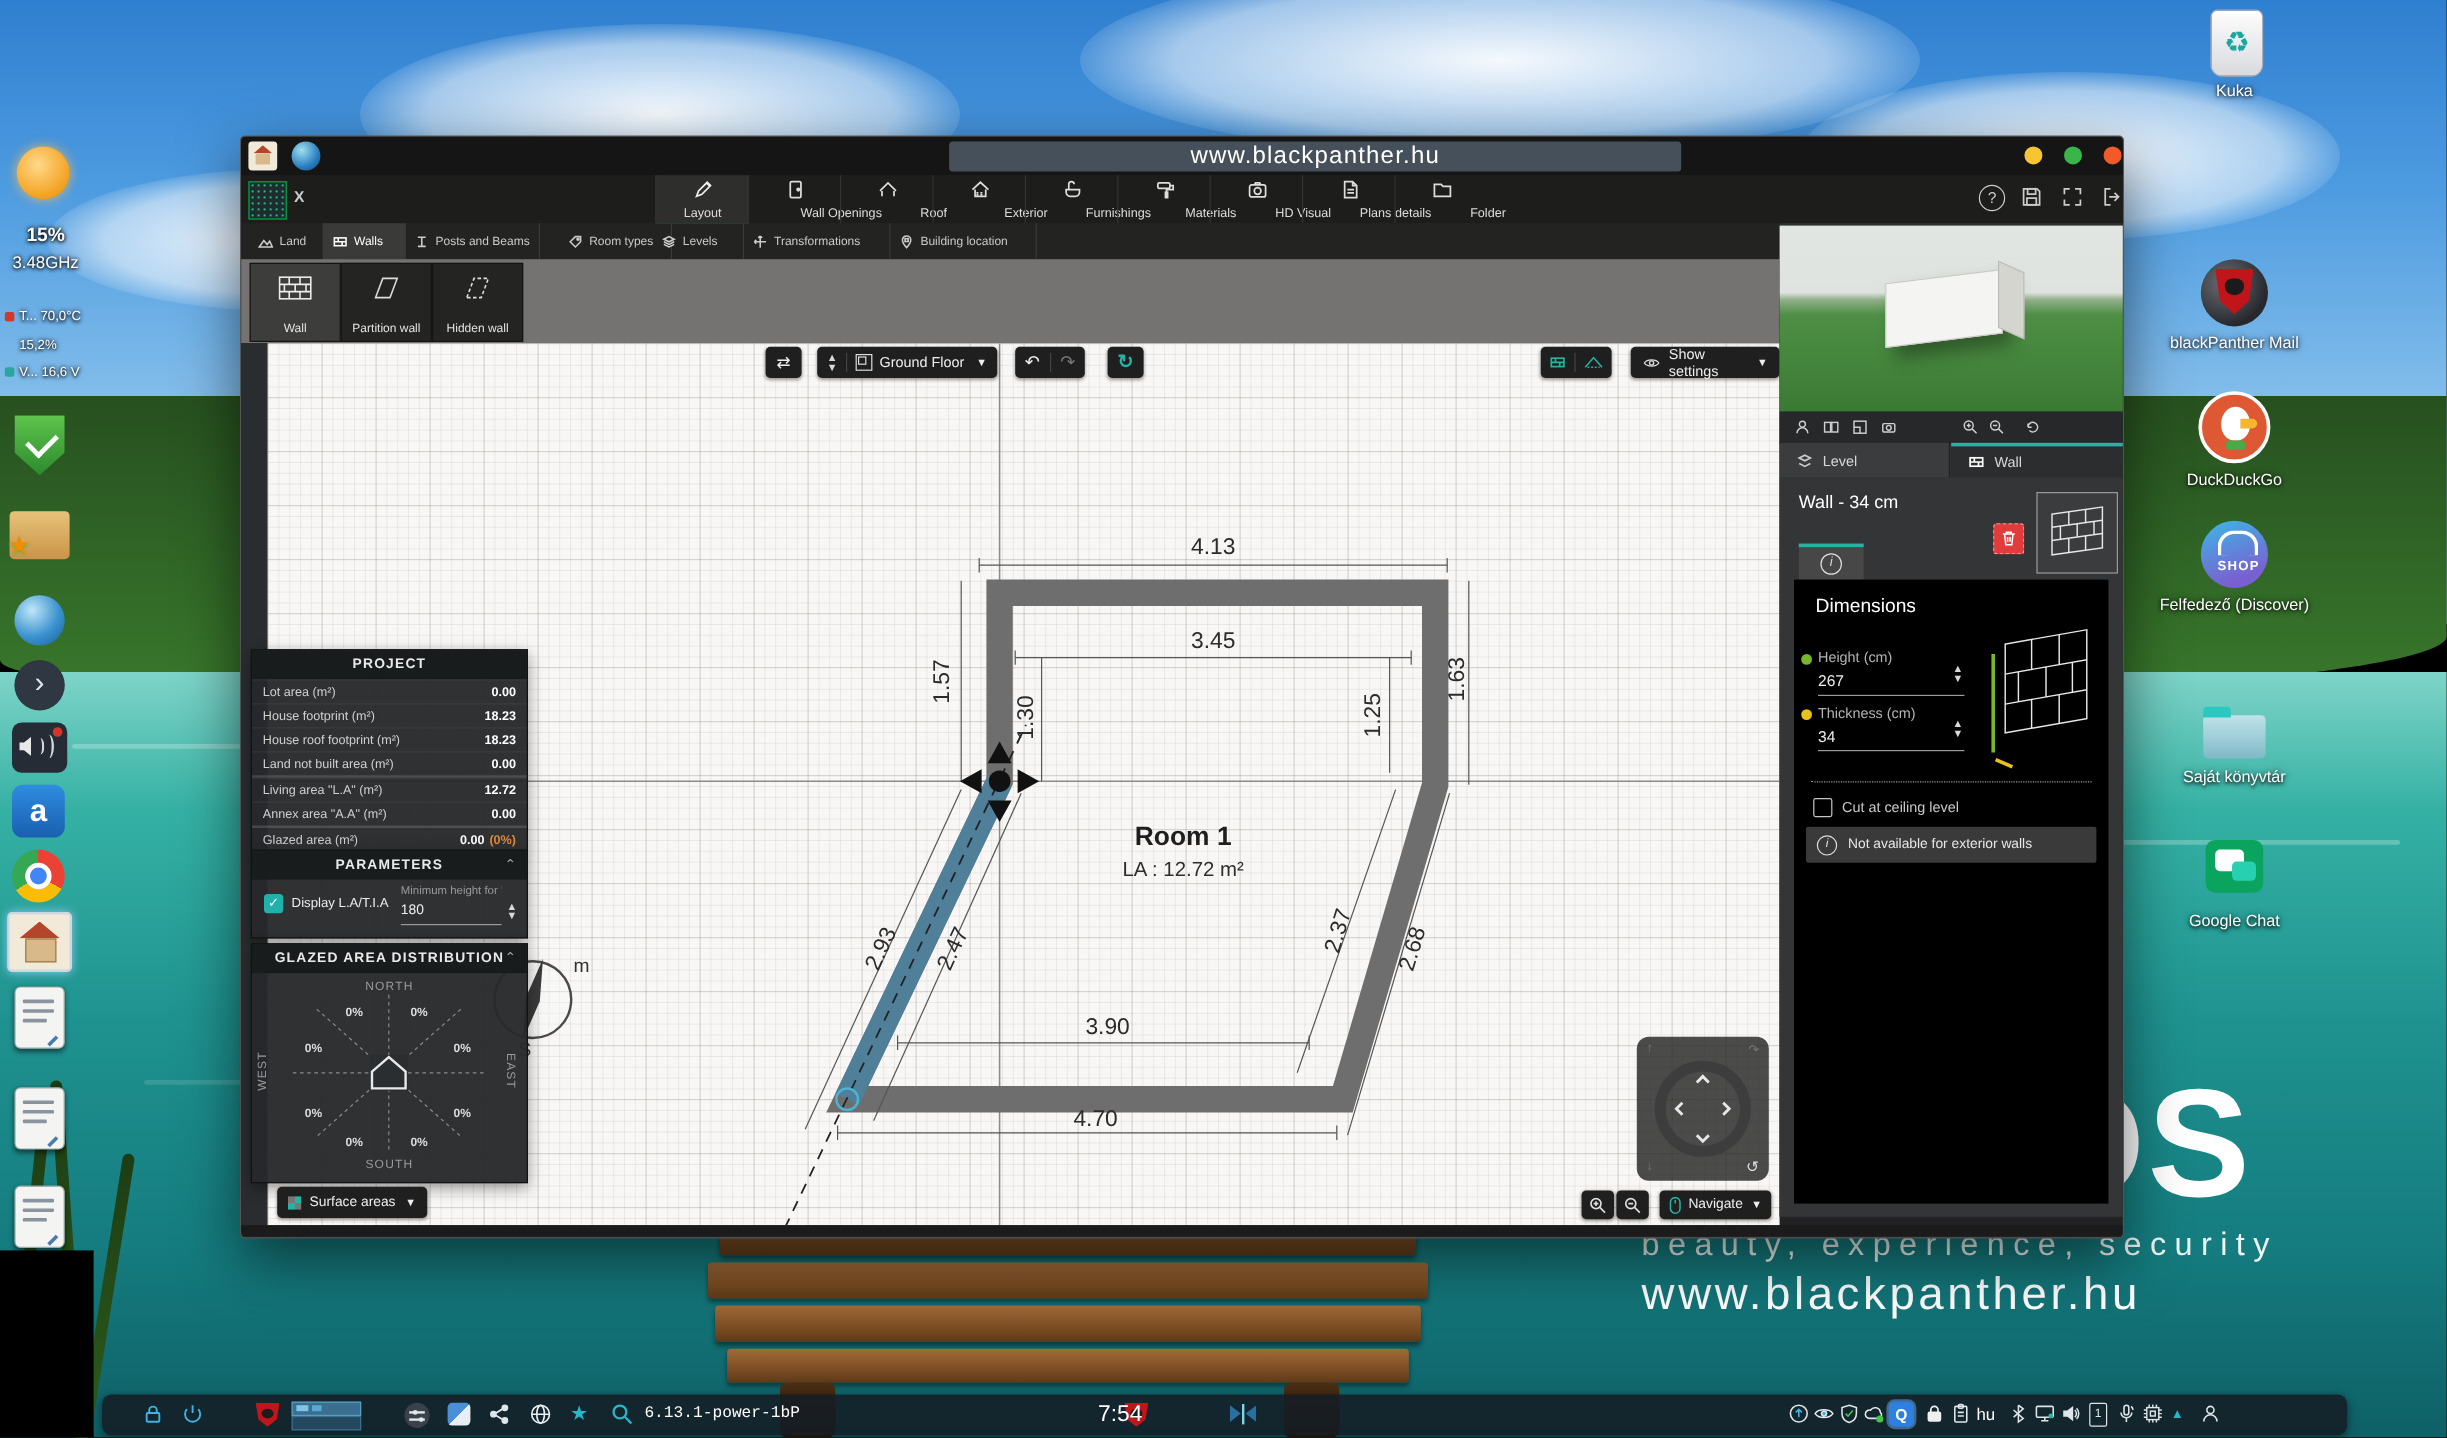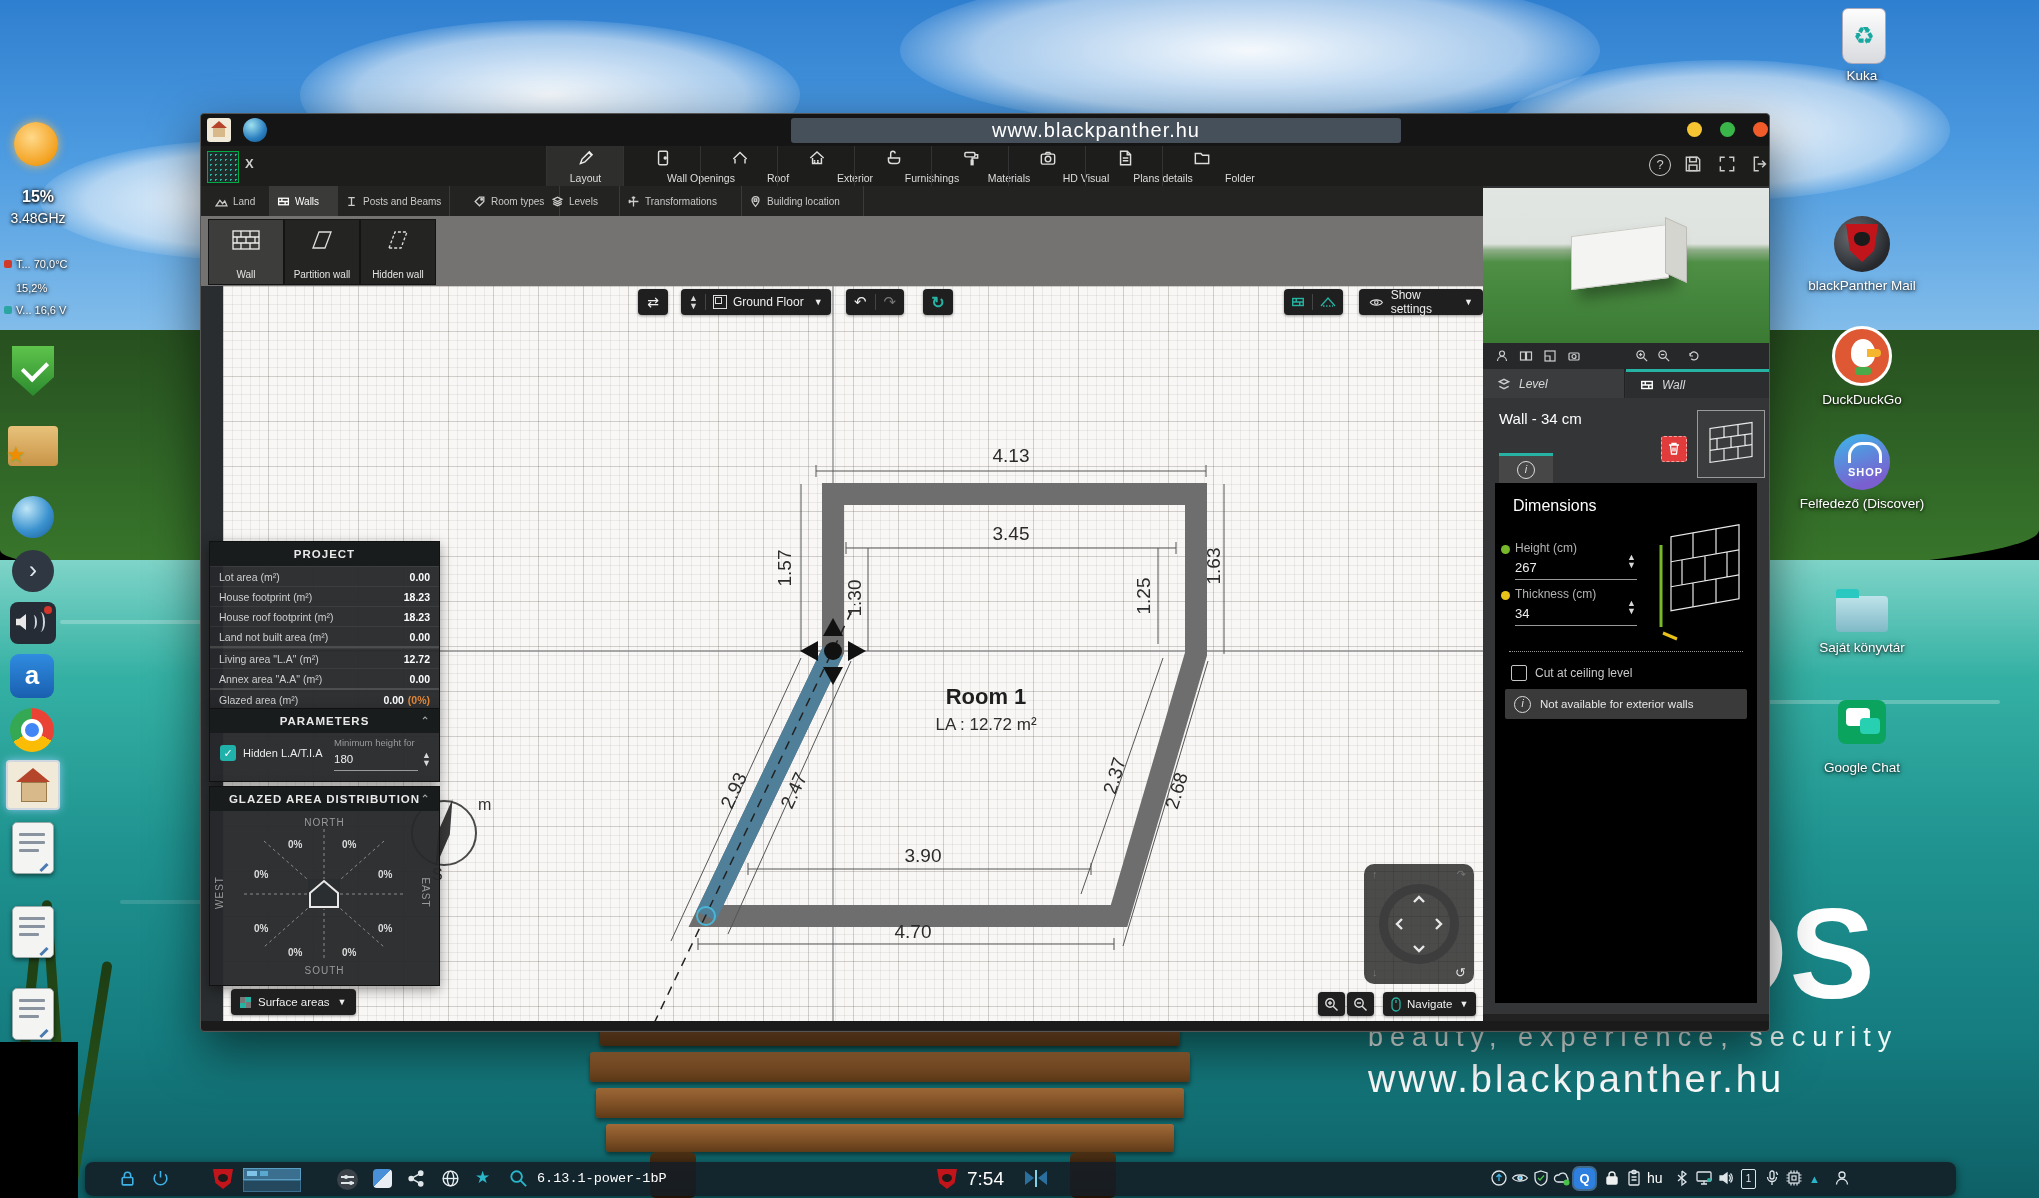--- a/index.html
+++ b/index.html
@@ -56,21 +56,21 @@
   .panel{background:rgba(38,41,43,.96);border:1px solid #111;box-shadow:0 4px 12px rgba(0,0,0,.4);}
   .phead{height:24px;background:#191c1d;color:#e9e9e9;font-size:11.5px;font-weight:bold;letter-spacing:1px;text-align:center;line-height:24px;position:relative;}
   .phead .chev{position:absolute;right:8px;top:0;color:#aaa;font-weight:normal;}
   .prow{height:19px;display:flex;justify-content:space-between;align-items:center;padding:0 9px;border-top:1px solid rgba(255,255,255,.06);}
   .prow .l{color:#cfcfcf;font-size:10.5px;}
   .prow .v{color:#fff;font-size:10.5px;font-weight:bold;}
   .pct{color:#e0883a;margin-left:4px;}
   .glz{color:#dcdcdc;font-size:10px;font-weight:bold;}
   .gdir{color:#9a9a9a;font-size:10px;letter-spacing:1px;}
   .rpanel{left:1282px;top:72px;width:286px;height:828px;background:#2e3032;}
-  .rtab{top:0;height:29px;color:#d8d8d8;font-size:12px;font-style:italic;}
+  .rtab{top:0;height:29px;color:#d8d8d8;font-size:12px;}
   .card{background:#000000;}
   .dimlbl{color:#b3b3b3;font-size:12px;}
   .dimval{color:#ededed;font-size:13px;}
   .uline{height:1px;background:#9a9a9a;}
   .spin{color:#d8d8d8;font-size:9px;line-height:8px;text-align:center;cursor:pointer;}
   .notebox{background:#3a3a3a;border-radius:2px;color:#e6e6e6;font-size:11.5px;}
   .navpad{background:rgba(36,36,36,.82);border-radius:10px;}
   
   .taskbar{left:85px;top:1162px;width:1871px;height:34px;background:rgba(20,29,36,.88);border-radius:8px;box-shadow:0 2px 8px rgba(0,0,0,.5);}
   .ttxt{color:#fff;}
@@ -553,21 +553,21 @@
       <div style="border-top:2px solid rgba(255,255,255,.14);"></div>
       <div class="prow" style="border-top:none;">
           <span class="l">Glazed area (m²)</span>
           <span class="v"><span>0.00</span><span class="pct">(0%)</span></span>
         </div>
     </div>
 
     <div class="abs panel" style="left:8px;top:594px;width:229px;height:72px;z-index:10;">
       <div class="phead"><span>PARAMETERS</span><span class="chev">⌃</span></div>
       <div class="abs" style="left:10px;top:36px;width:16px;height:16px;background:#20b2aa;border-radius:3px;color:#fff;font-size:11px;text-align:center;line-height:16px;">✓</div>
-      <div class="abs" style="left:33px;top:38px;color:#ececec;font-size:11px;">Hidden L.A/T.I.A</div>
+      <div class="abs" style="left:33px;top:38px;color:#ececec;font-size:11px;">Display L.A/T.I.A</div>
       <div class="abs" style="left:124px;top:28px;width:84px;color:#9a9a9a;font-size:9.5px;white-space:nowrap;overflow:hidden;">Minimum height for "L...</div>
       <div class="abs" style="left:124px;top:44px;color:#eee;font-size:11.5px;">180</div>
       <div class="abs uline" style="left:124px;top:61px;width:84px;"></div>
       <div class="abs spin" style="left:212px;top:42px;">▲<br>▼</div>
     </div>
 
     <div class="abs panel" style="left:8px;top:672px;width:229px;height:198px;z-index:10;">
       <div class="phead"><span>GLAZED AREA DISTRIBUTION</span><span class="chev">⌃</span></div>
       <svg class="abs" style="left:24px;top:32px;" width="180" height="150" viewBox="0 0 180 150">
         <g stroke="#8a8a8a" stroke-width="1" stroke-dasharray="3 3">
@@ -738,21 +738,21 @@
     <div class="tico" style="left:390px;color:#2ab5c9;font-size:17px;top:5px;">★</div>
     <svg class="tico" style="left:424px;" width="19" height="19" viewBox="0 0 15 15" fill="none" stroke="#2ab5c9" stroke-width="1.5">
         <circle cx="6" cy="6" r="4.2"></circle>
         <line x1="9.2" y1="9.2" x2="13.5" y2="13.5"></line>
       </svg>
     <div class="tico ttxt mono" style="left:452px;top:9px;font-size:13.5px;">6.13.1-power-1bP</div>
 
     <div class="tico" style="left:852px;width:20px;height:20px;background:#c2151b;clip-path:polygon(0 0,100% 0,88% 70%,50% 100%,12% 70%);">
         <div style="position:absolute;left:5px;top:5px;width:10px;height:8px;background:#1b1b1b;border-radius:50%;"></div>
       </div>
-    <div class="tico ttxt" style="left:882px;top:6px;font-size:19px;">7:54</div>
+    <div class="tico ttxt" style="left:830px;top:6px;font-size:19px;">7:54</div>
     <div class="tico" style="left:940px;width:22px;height:20px;">
       <div class="abs" style="left:0;top:2px;width:9px;height:14px;background:#2a6f9e;clip-path:polygon(100% 50%,0 0,0 100%);"></div>
       <div class="abs" style="left:13px;top:2px;width:9px;height:14px;background:#2a6f9e;clip-path:polygon(0 50%,100% 0,100% 100%);"></div>
       <div class="abs" style="left:10px;top:1px;width:2px;height:17px;background:#7fd4e8;"></div>
     </div>
 
     <svg class="tico" style="left:1405px;" width="18" height="18" viewBox="0 0 18 18" fill="none" stroke="#dfe6ea" stroke-width="1.3">
         <circle cx="9" cy="9" r="7"></circle>
         <path d="M9 12 V6 M6.5 8 L9 5.5 L11.5 8" stroke="#3db3e8"></path>
       </svg>

